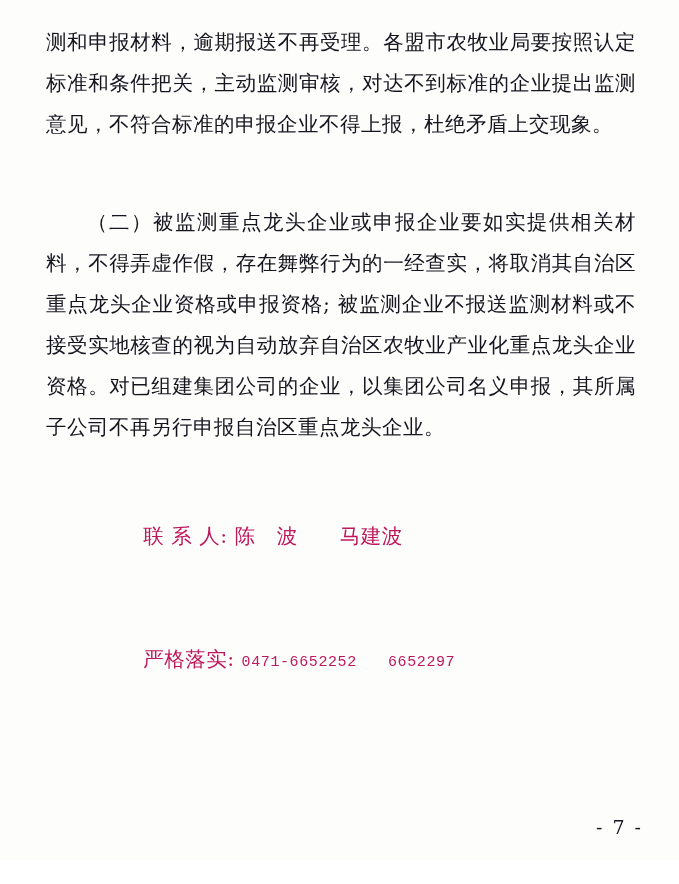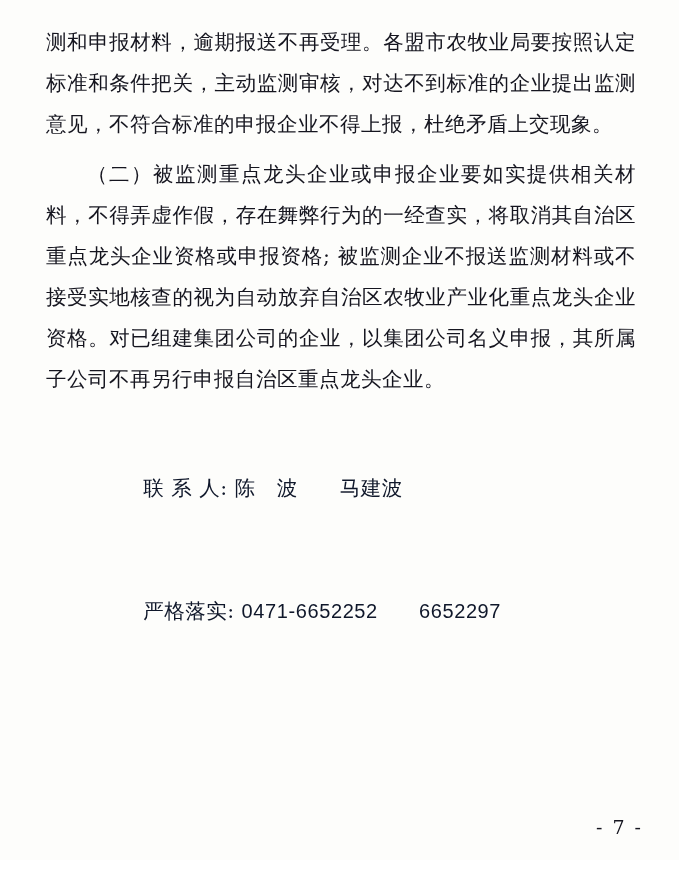--- a/index.html
+++ b/index.html
@@ -26,36 +26,37 @@
     margin: 0 0 0 0;
     font-size: 20.5px;
     line-height: 41px;
     letter-spacing: 0.5px;
     text-align: justify;
     text-justify: inter-ideograph;
     color: #15151f;
   }
   p.para.indent {
     text-indent: 41px;
+    margin-top: 48px;
   }
   .gap-sm { height: 9px; }
   .contact-block {
     margin-top: 18px;
   }
   .contact-line {
     font-size: 20.5px;
     line-height: 41px;
     letter-spacing: 0.5px;
     padding-left: 41px;
     white-space: pre;
-    color: #0f172a;
+    color: #be185d;
   }
   .contact-line .mono {
-    font-family: Liberation Sans, sans-serif;
-    font-size: 20px;
+    font-family: Liberation Mono, monospace;
+    font-size: 15px;
     letter-spacing: 0.6px;
   }
   .page-number {
     position: absolute;
     right: 36px;
     bottom: 22px;
     font-size: 19px;
     letter-spacing: 2px;
     color: #15151f;
     font-family: "DejaVu Serif", serif;

